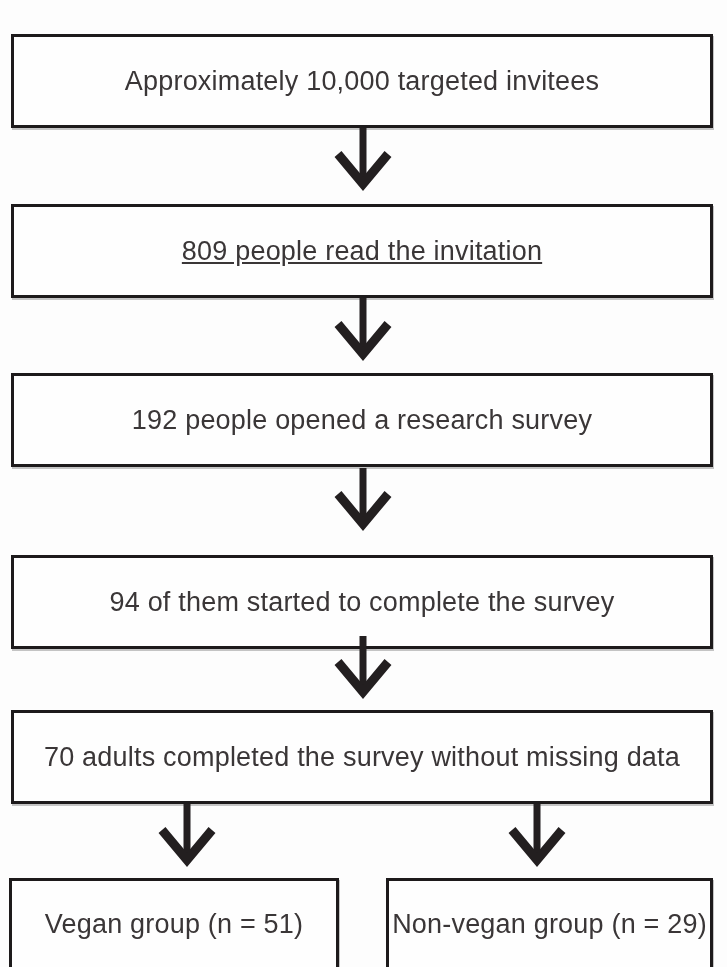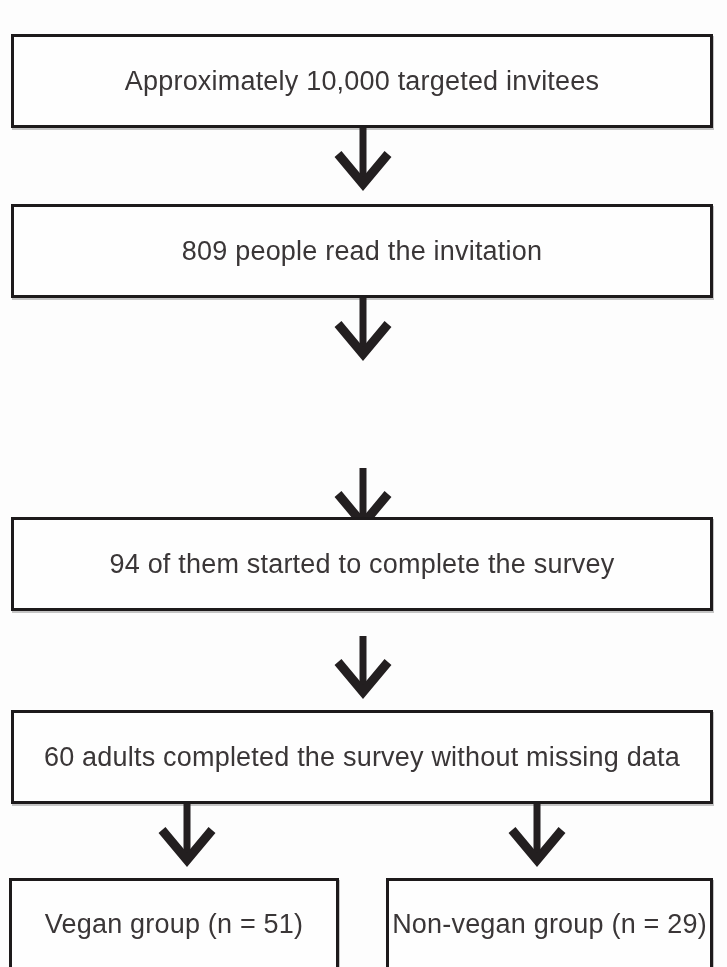--- a/index.html
+++ b/index.html
@@ -28,23 +28,23 @@
     display: flex;
     align-items: center;
     justify-content: center;
     text-align: center;
     color: var(--text);
     font-size: 27px;
     letter-spacing: 0.2px;
     line-height: 1.2;
   }
   .node-1 { left: 11px; top: 14px;  width: 702px; height: 94px; }
-  .node-2 { left: 11px; top: 184px; width: 702px; height: 94px; }
+  .node-2 { left: 11px; top: 184px; width: 702px; height: 94px; text-decoration: underline; }
   .node-3 { left: 11px; top: 353px; width: 702px; height: 94px; }
-  .node-4 { left: 11px; top: 497px; width: 702px; height: 94px; }
+  .node-4 { left: 11px; top: 535px; width: 702px; height: 94px; }
   .node-5 { left: 11px; top: 690px; width: 702px; height: 94px; }
   .node-6 { left: 9px;  top: 858px; width: 330px; height: 93px; align-items: center; }
   .node-7 { left: 386px; top: 858px; width: 327px; height: 93px; text-align: center; }
   .arrow {
     position: absolute;
     width: 64px;
     height: 64px;
     stroke: var(--arrow);
     fill: none;
   }
@@ -71,37 +71,40 @@
 
   <div class="flow-node node-2">
     <span>809 people read the invitation</span>
   </div>
 
   <svg class="arrow arrow-2" viewBox="0 0 64 64">
     <line x1="32" y1="0" x2="32" y2="50" stroke-width="7"></line>
     <polyline points="7,26 32,56 57,26" stroke-width="9" stroke-linejoin="miter"></polyline>
   </svg>
 
+  <div class="flow-node node-3">
+    <span>192 people opened a research survey</span>
+  </div>
 
   <svg class="arrow arrow-3" viewBox="0 0 64 64">
     <line x1="32" y1="0" x2="32" y2="50" stroke-width="7"></line>
     <polyline points="7,26 32,56 57,26" stroke-width="9" stroke-linejoin="miter"></polyline>
   </svg>
 
   <div class="flow-node node-4">
     <span>94 of them started to complete the survey</span>
   </div>
 
   <svg class="arrow arrow-4" viewBox="0 0 64 64">
     <line x1="32" y1="0" x2="32" y2="50" stroke-width="7"></line>
     <polyline points="7,26 32,56 57,26" stroke-width="9" stroke-linejoin="miter"></polyline>
   </svg>
 
   <div class="flow-node node-5">
-    <span>60 adults completed the survey without missing data</span>
+    <span>70 adults completed the survey without missing data</span>
   </div>
 
   <svg class="arrow arrow-5" viewBox="0 0 64 64">
     <line x1="32" y1="0" x2="32" y2="50" stroke-width="7"></line>
     <polyline points="7,26 32,56 57,26" stroke-width="9" stroke-linejoin="miter"></polyline>
   </svg>
 
   <svg class="arrow arrow-6" viewBox="0 0 64 64">
     <line x1="32" y1="0" x2="32" y2="50" stroke-width="7"></line>
     <polyline points="7,26 32,56 57,26" stroke-width="9" stroke-linejoin="miter"></polyline>

